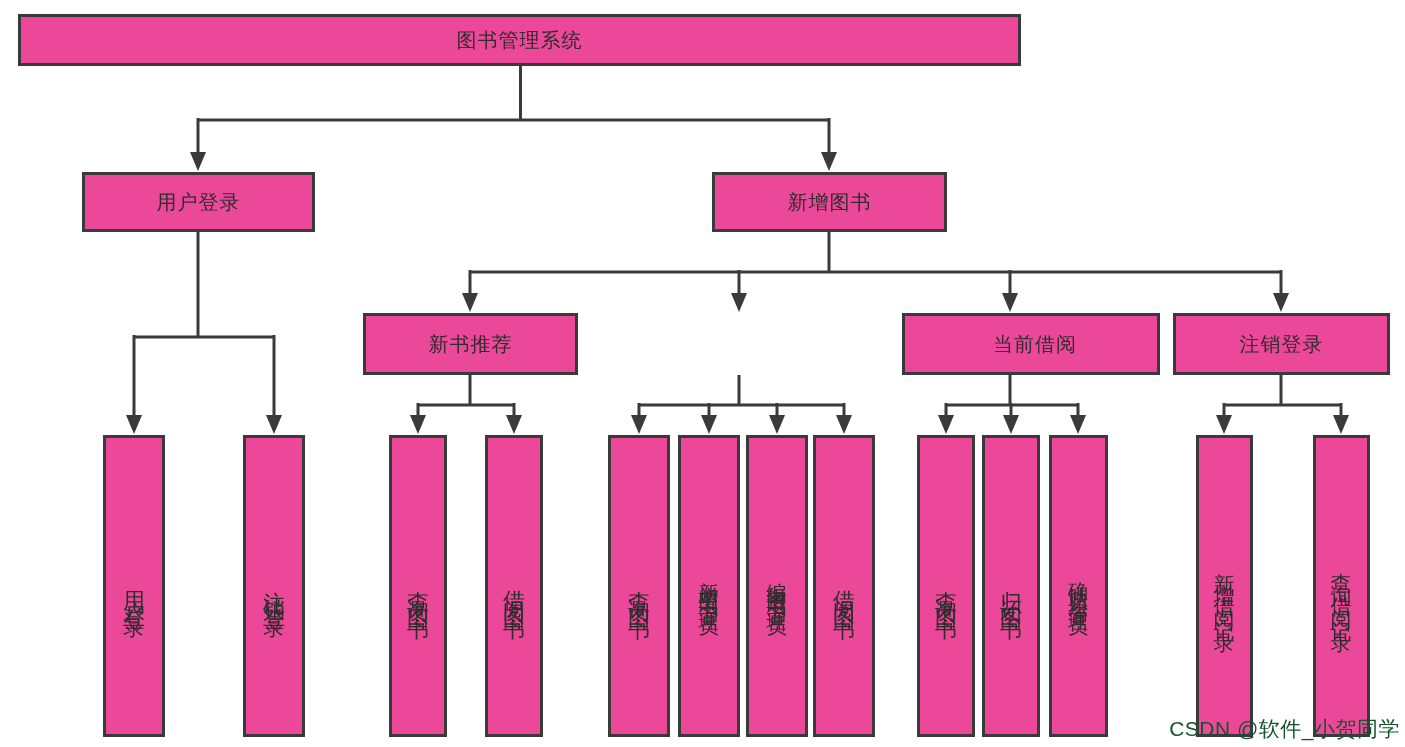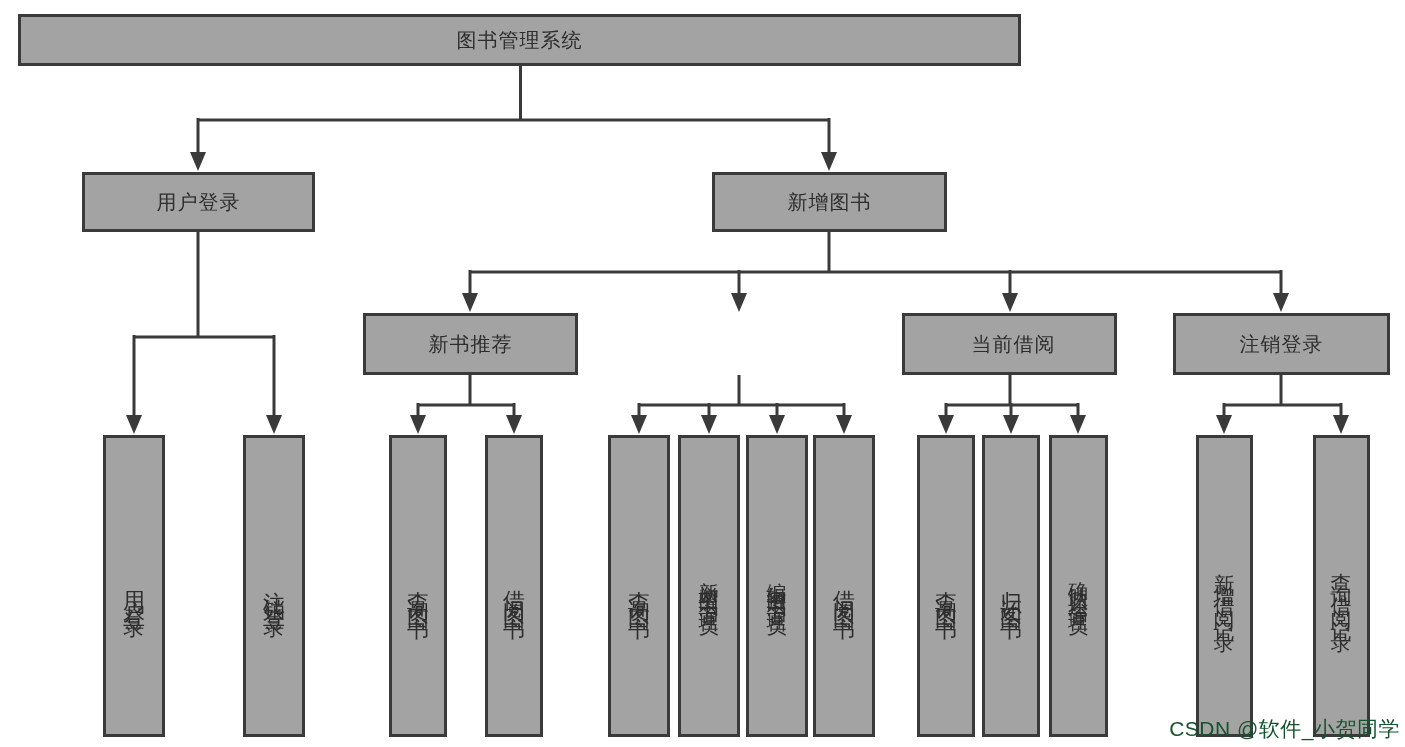--- a/index.html
+++ b/index.html
@@ -4,21 +4,21 @@
 <style>
   html,body { margin:0; padding:0; background:#ffffff; }
   body { font-family:"Liberation Sans","DejaVu Sans",sans-serif; }
   .canvas {
     position:relative; width:1405px; height:747px;
     background:#ffffff; overflow:hidden;
   }
   .connectors { position:absolute; left:0; top:0; width:1405px; height:747px; z-index:1; }
   .node {
     position:absolute; box-sizing:border-box;
-    border:3px solid #3a3a3a; background:#a3a3a3;
+    border:3px solid #3a3a3a; background:#ec4899;
     display:flex; align-items:center; justify-content:center;
     color:#2d2d2d; z-index:2;
   }
   .node.h { font-size:20px; letter-spacing:1px; }
   .node.v .label {
     writing-mode:vertical-rl; text-orientation:mixed;
     font-size:22px; letter-spacing:9px; line-height:1;
     padding-top:9px; 
   }
   .node.v.med .label { font-size:21px; letter-spacing:12px; padding-top:12px; }
@@ -81,21 +81,21 @@
   <div class="node h" style="left:82px; top:172px; width:233px; height:60px;">
     <span class="label">用户登录</span>
   </div>
   <div class="node h" style="left:712px; top:172px; width:235px; height:60px;">
     <span class="label">新增图书</span>
   </div>
 
   <div class="node h" style="left:363px; top:313px; width:215px; height:62px;">
     <span class="label">新书推荐</span>
   </div>
-  <div class="node h" style="left:902px; top:313px; width:215px; height:62px;padding-left:8px;">
+  <div class="node h" style="left:902px; top:313px; width:258px; height:62px;padding-left:8px;">
     <span class="label">当前借阅</span>
   </div>
   <div class="node h" style="left:1173px; top:313px; width:217px; height:62px;">
     <span class="label">注销登录</span>
   </div>
 
   <div class="node v" style="left:103px; top:435px; width:62px; height:302px;">
     <span class="label">用户登录</span>
   </div>
   <div class="node v" style="left:243px; top:435px; width:62px; height:302px;">

